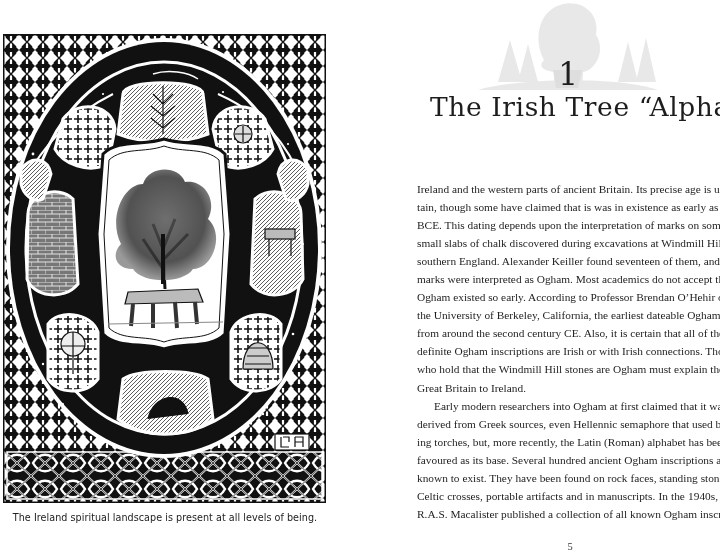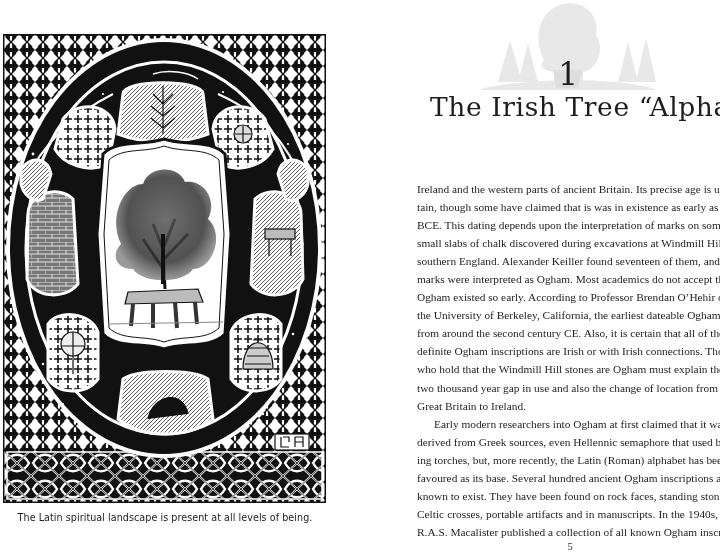--- a/index.html
+++ b/index.html
@@ -180,21 +180,21 @@
       <path d="M130 270 L128 292 M150 270 L150 294 M172 268 L174 294 M192 268 L194 290" stroke="#333" stroke-width="4"></path>
       <path d="M105 290 L220 288" stroke="#888" stroke-width="1"></path>
 
       <g>
         <rect x="272" y="400" width="34" height="16" fill="#fff" stroke="#111" stroke-width="1.2"></rect>
         <path d="M278 403 V413 H286 M280 403 H286 V408 M292 403 V413 M292 403 H300 V408 H292 M300 408 V413" stroke="#111" stroke-width="1.2" fill="none"></path>
       </g>
     </svg>
   </div>
 
-  <div class="caption">The Latin spiritual landscape is present at all levels of being.</div>
+  <div class="caption">The Ireland spiritual landscape is present at all levels of being.</div>
 </div>
 
 <div class="page-right">
   <div class="chapter-art">
     <svg viewBox="0 0 180 92" xmlns="http://www.w3.org/2000/svg">
       <g fill="#e8e8e8">
         <path d="M0 90 C 40 78, 140 76, 180 90 Z"></path>
         <path d="M20 82 L32 40 L44 82 Z"></path>
         <path d="M40 82 L50 44 L60 82 Z"></path>
         <path d="M140 82 L150 42 L160 82 Z"></path>
@@ -217,21 +217,20 @@
       <span class="line">tain, though some have claimed that is was in existence as early as 2200</span>
       <span class="line">BCE. This dating depends upon the interpretation of marks on some</span>
       <span class="line">small slabs of chalk discovered during excavations at Windmill Hill in</span>
       <span class="line">southern England. Alexander Keiller found seventeen of them, and the</span>
       <span class="line">marks were interpreted as Ogham. Most academics do not accept that</span>
       <span class="line">Ogham existed so early. According to Professor Brendan O’Hehir of</span>
       <span class="line">the University of Berkeley, California, the earliest dateable Ogham is</span>
       <span class="line">from around the second century CE. Also, it is certain that all of the</span>
       <span class="line">definite Ogham inscriptions are Irish or with Irish connections. Those</span>
       <span class="line">who hold that the Windmill Hill stones are Ogham must explain the</span>
-      <span class="line">two thousand year gap in use and also the change of location from</span>
       <span class="line last">Great Britain to Ireland.</span>
     </p>
     <p>
       <span class="line indent">Early modern researchers into Ogham at first claimed that it was</span>
       <span class="line">derived from Greek sources, even Hellennic semaphore that used blaz-</span>
       <span class="line">ing torches, but, more recently, the Latin (Roman) alphabet has been</span>
       <span class="line">favoured as its base. Several hundred ancient Ogham inscriptions are</span>
       <span class="line">known to exist. They have been found on rock faces, standing stones,</span>
       <span class="line">Celtic crosses, portable artifacts and in manuscripts. In the 1940s,</span>
       <span class="line">R.A.S. Macalister published a collection of all known Ogham inscrip-</span>

